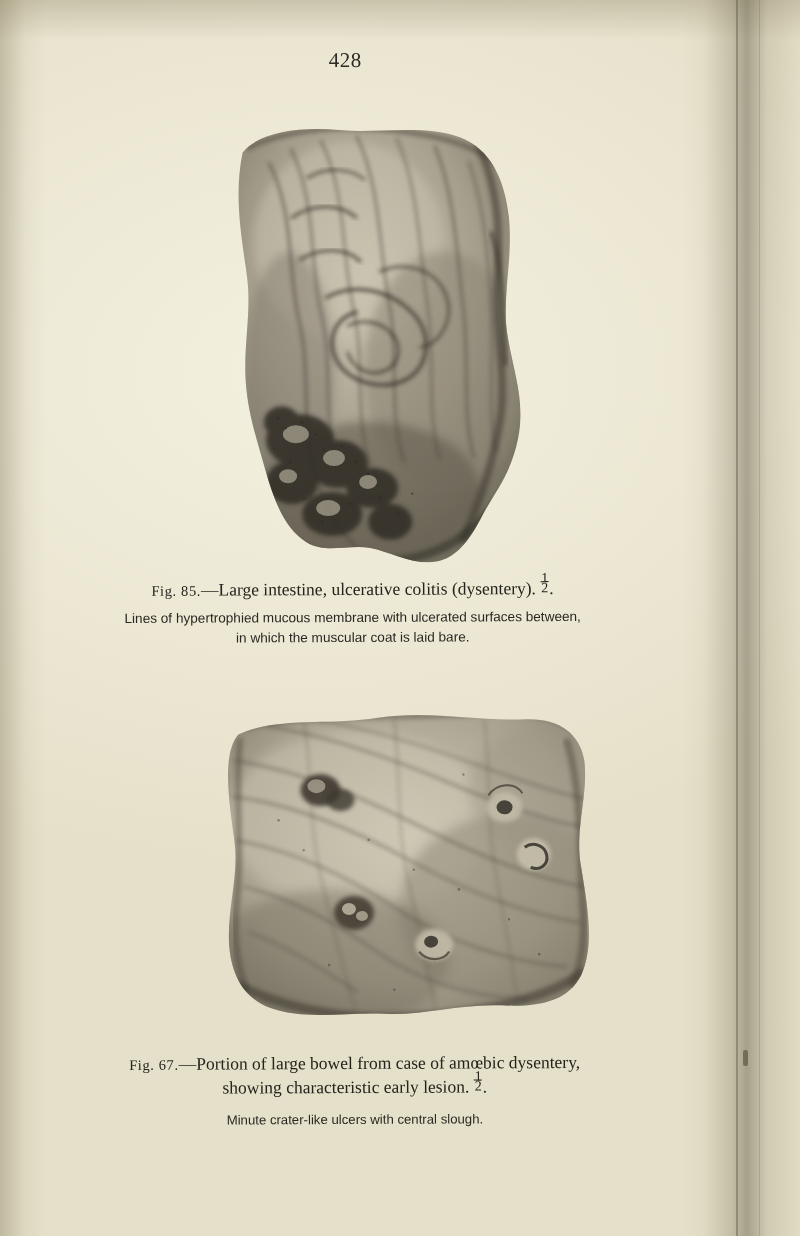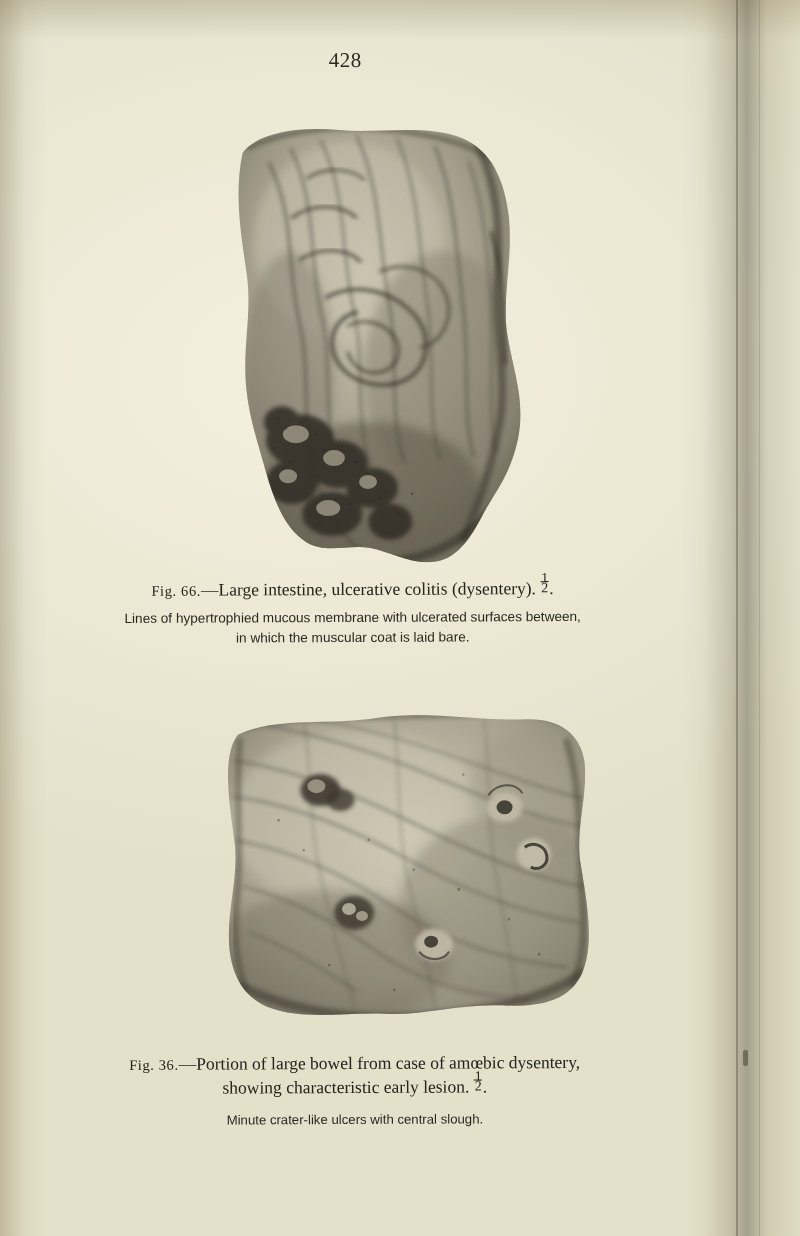--- a/index.html
+++ b/index.html
@@ -277,21 +277,21 @@
           <path d="M262,110 C276,150 272,200 276,244" stroke="#2f2b24" stroke-width="4" fill="none" opacity="0.6" filter="url(#blur66)"></path>
 
           <path d="M20,398 C60,428 110,444 158,440 C208,436 244,412 268,380" stroke="#2c2922" stroke-width="9" fill="none" opacity="0.55" filter="url(#blur66)"></path>
 
           <path d="M18,26 C60,6 120,2 176,10 C220,16 250,26 272,46" stroke="#3a362e" stroke-width="5" fill="none" opacity="0.45" filter="url(#blur66)"></path>
         </g>
       </svg>
     </div>
 
     <div id="fig66-caption" class="caption-main">
-      <span class="smallcaps">Fig. 66.</span><span>—Large intestine, ulcerative colitis (dysentery).</span>
+      <span class="smallcaps">Fig. 85.</span><span>—Large intestine, ulcerative colitis (dysentery).</span>
       <span class="frac">
         <span class="num">1</span>
         <span class="bar"></span>
         <span class="den">2</span>
       </span>.
     </div>
 
     <div id="fig66-desc" class="caption-sub">
       <div>Lines of hypertrophied mucous membrane with ulcerated surfaces between,</div>
       <div>in which the muscular coat is laid bare.</div>
@@ -381,21 +381,21 @@
               <circle cx="185" cy="290" r="1.2"></circle>
             <circle cx="330" cy="255" r="1.3"></circle>
               <circle cx="255" cy="75" r="1.2"></circle>
           </g>
         </g>
       </svg>
     </div>
 
     <div id="fig67-caption" class="caption-main">
       <div>
-        <span class="smallcaps">Fig. 36.</span><span>—Portion of large bowel from case of amœbic dysentery,</span>
+        <span class="smallcaps">Fig. 67.</span><span>—Portion of large bowel from case of amœbic dysentery,</span>
       </div>
       <div>
         <span>showing characteristic early lesion.</span>
         <span class="frac">
           <span class="num">1</span>
           <span class="bar"></span>
           <span class="den">2</span>
         </span>.
       </div>
     </div>

